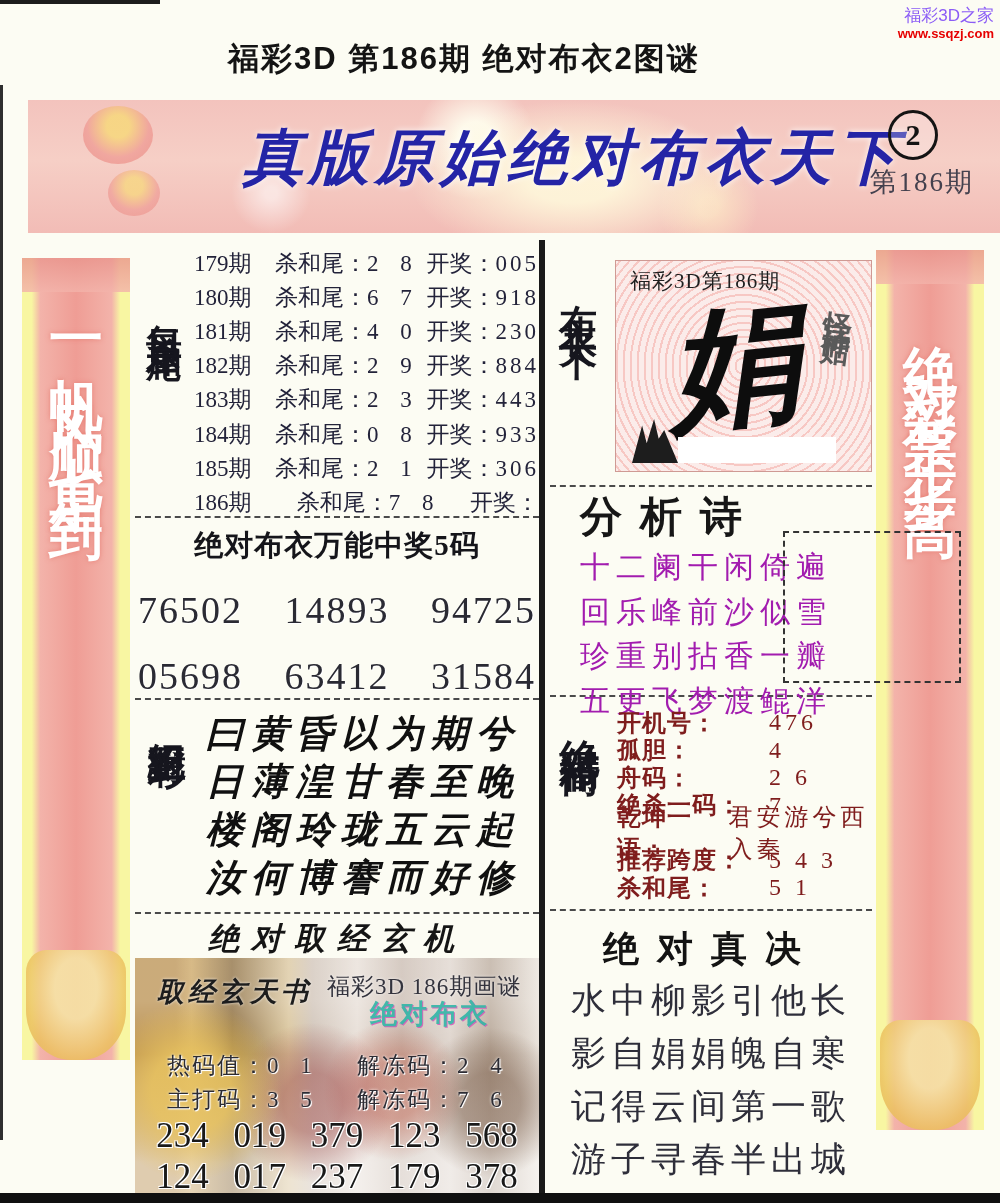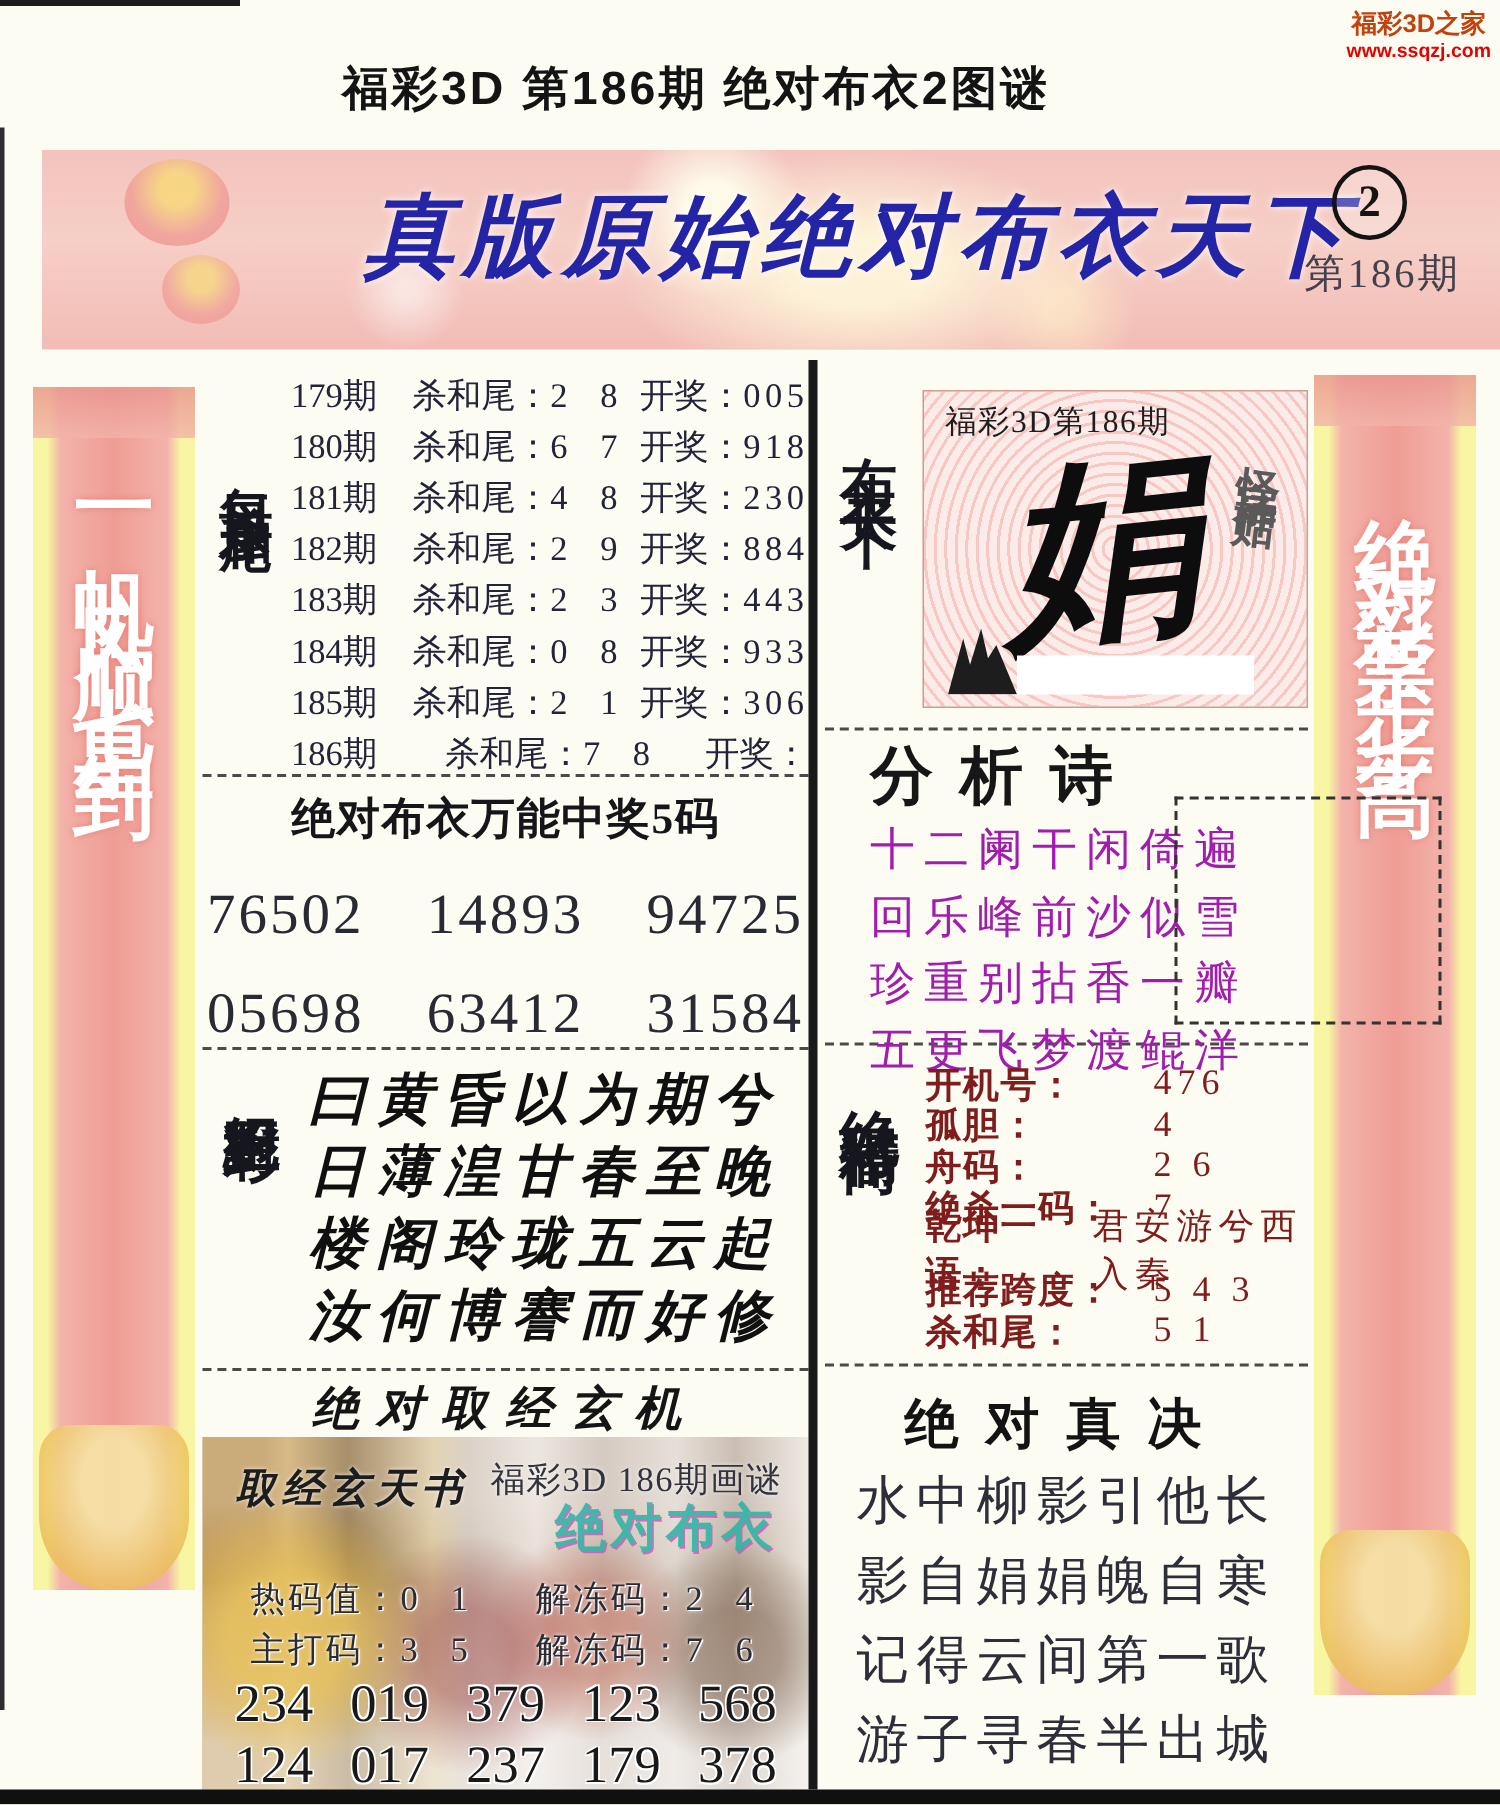--- a/index.html
+++ b/index.html
@@ -3,21 +3,21 @@
 <meta charset="utf-8">
 <style>
   html,body{margin:0;padding:0;}
   body{font-family:"Liberation Serif", serif; background:#ffffff;}
   #canvas{position:relative;width:1000px;height:1203px;background:#fcfcf3;overflow:hidden;}
 
   
   .top-tick{position:absolute;left:0;top:0;width:160px;height:4px;background:#1c1c1c;}
   .left-line{position:absolute;left:0;top:85px;width:3px;height:1055px;background:#2e2e2e;}
   .site-badge{position:absolute;right:6px;top:5px;text-align:right;line-height:1.25;}
-  .site-badge .s1{font-family:"Liberation Sans",sans-serif;font-weight:bold;font-size:17px;color:#c2410c;text-align:center;}
+  .site-badge .s1{font-family:"Liberation Sans",sans-serif;font-weight:normal;font-size:17px;color:#8b5cf6;}
   .site-badge .s2{font-family:"Liberation Sans",sans-serif;font-weight:bold;font-size:13px;color:#e60000;}
   .page-title{position:absolute;left:228px;top:38px;font-family:"Liberation Sans",sans-serif;
     font-weight:bold;font-size:31px;color:#141414;letter-spacing:2px;}
 
   
   .banner{position:absolute;left:28px;top:100px;width:972px;height:133px;
     background:
       radial-gradient(circle at 46% 30%, rgba(255,255,240,.9) 0 18px, rgba(255,255,240,0) 60px),
       radial-gradient(circle at 70% 80%, rgba(255,240,200,.6) 0 10px, rgba(255,240,200,0) 50px),
       radial-gradient(circle at 25% 70%, rgba(255,255,255,.55) 0 6px, rgba(255,255,255,0) 40px),
@@ -78,21 +78,21 @@
     background:
       radial-gradient(circle at 14% 55%, rgba(233,196,97,.85) 0 40px, rgba(233,196,97,0) 90px),
       radial-gradient(circle at 44% 60%, rgba(150,60,60,.45) 0 30px, rgba(150,60,60,0) 80px),
       radial-gradient(circle at 64% 55%, rgba(190,80,60,.4) 0 28px, rgba(190,80,60,0) 70px),
       radial-gradient(circle at 88% 60%, rgba(120,90,70,.5) 0 30px, rgba(120,90,70,0) 75px),
       linear-gradient(180deg, rgba(255,255,255,.25) 0 18%, rgba(255,255,255,0) 40%, rgba(255,255,255,.55) 85% 100%);}
   .ph-cap-l{position:absolute;left:22px;top:16px;font-size:27px;font-weight:bold;font-style:italic;color:#1d1d1d;
     letter-spacing:4px;text-shadow:0 0 3px rgba(255,255,255,.8);}
   .ph-cap-r{position:absolute;left:192px;top:13px;font-size:23px;color:#33333d;letter-spacing:1px;
     text-shadow:0 0 3px rgba(255,255,255,.8);}
-  .ph-water{position:absolute;left:235px;top:38px;font-size:34px;font-weight:bold;color:#27b3a5;
+  .ph-water{position:absolute;left:235px;top:38px;font-size:27px;font-weight:bold;color:#27b3a5;
     text-shadow:1px 1px 0 #d457b8;letter-spacing:3px;opacity:.85;}
   .ph-stat{position:absolute;font-size:23px;color:#2c2c34;text-shadow:0 0 3px #fff,1px 1px 0 #fff;letter-spacing:2px;}
   .ph-nums{position:absolute;width:100%;text-align:center;font-size:35px;color:#191919;word-spacing:16px;
     text-shadow:-1px -1px 0 #fff,1px -1px 0 #fff,-1px 1px 0 #fff,1px 1px 0 #fff;}
 
   
   .right-col{position:absolute;left:550px;top:240px;width:322px;height:953px;}
   .buyi{display:flex;height:245px;}
   .buyi .vlabel{font-size:38px;letter-spacing:14px;margin:34px 4px 0 2px;}
   .stamp{position:relative;margin:20px 0 0 8px;width:258px;height:210px;border:1px solid #cf9a94;
@@ -170,21 +170,21 @@
           <span><span class="kl">杀和尾：</span><span class="kv">2 8</span></span>
           <span><span class="kl">开奖：</span><span class="dv">005</span></span>
         </div>
         <div class="daily-row">
           <span class="iss">180期</span>
           <span><span class="kl">杀和尾：</span><span class="kv">6 7</span></span>
           <span><span class="kl">开奖：</span><span class="dv">918</span></span>
         </div>
         <div class="daily-row">
           <span class="iss">181期</span>
-          <span><span class="kl">杀和尾：</span><span class="kv">4 8</span></span>
+          <span><span class="kl">杀和尾：</span><span class="kv">4 0</span></span>
           <span><span class="kl">开奖：</span><span class="dv">230</span></span>
         </div>
         <div class="daily-row">
           <span class="iss">182期</span>
           <span><span class="kl">杀和尾：</span><span class="kv">2 9</span></span>
           <span><span class="kl">开奖：</span><span class="dv">884</span></span>
         </div>
         <div class="daily-row">
           <span class="iss">183期</span>
           <span><span class="kl">杀和尾：</span><span class="kv">2 3</span></span>

